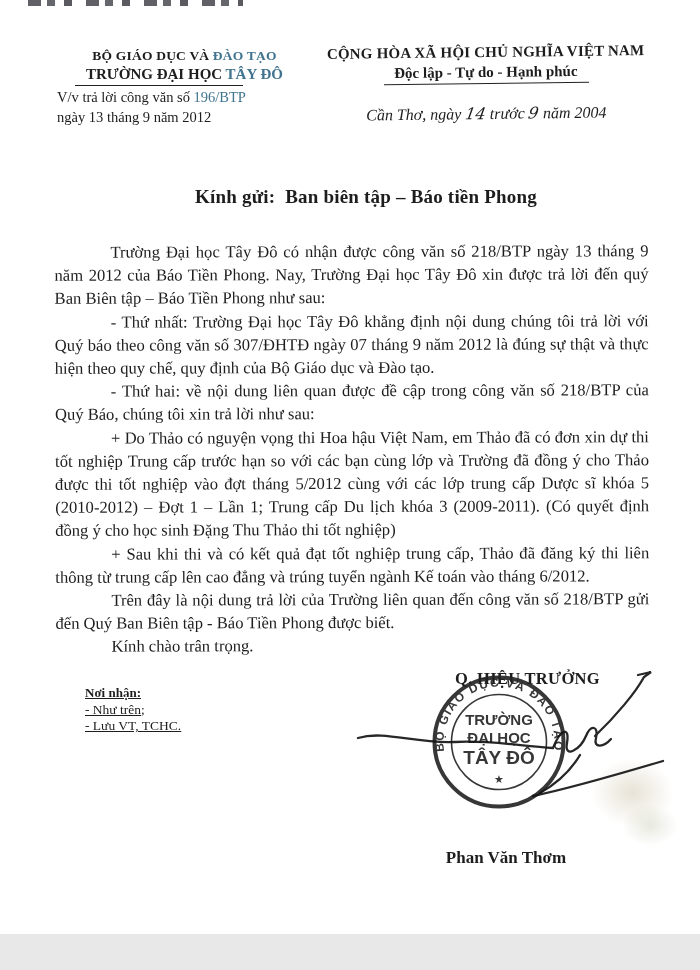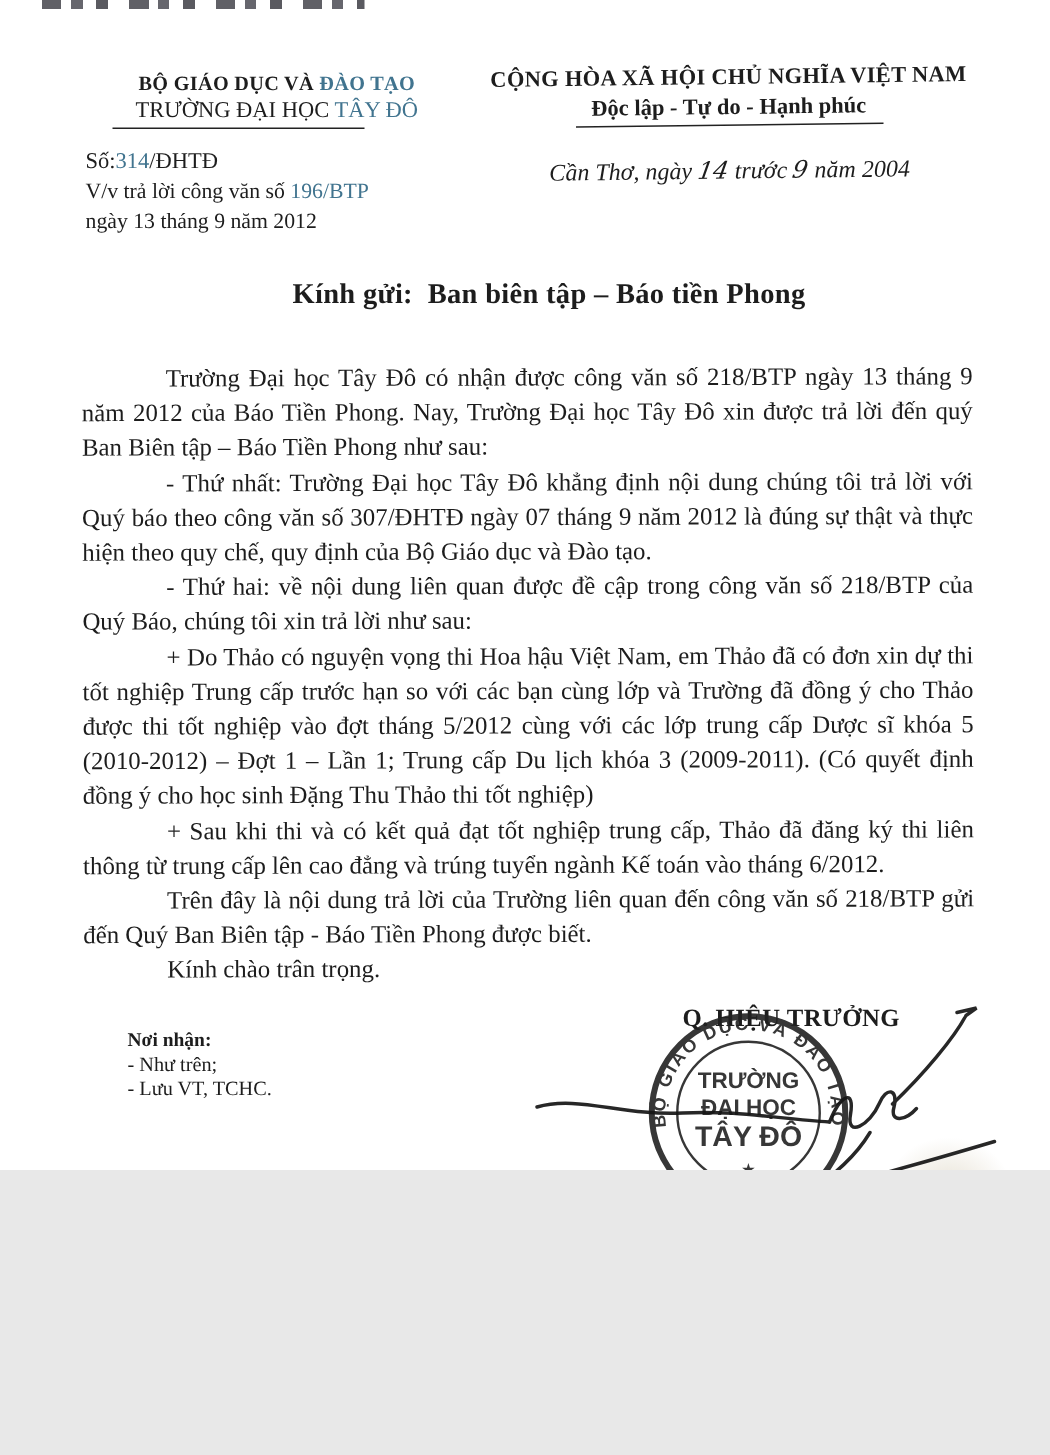--- a/index.html
+++ b/index.html
@@ -1,34 +1,34 @@
 <!DOCTYPE html>
 <html><head>
 <meta charset="utf-8">
 <style>
   html,body{margin:0;padding:0;background:#e8e8e8;}
   .page{
-    position:relative;width:700px;height:780px;margin:0 auto;
+    position:relative;width:700px;height:934px;margin:0 auto;
     background:#ffffff;overflow:hidden;
     font-family:"Liberation Serif", serif;
     color:#1d1d1d;
   }
   
   .top-artifact{
     position:absolute;left:28px;top:0;width:215px;height:6px;
     background:repeating-linear-gradient(90deg,
       #2b2b34 0 13px, rgba(0,0,0,0) 13px 19px,
       #33333d 19px 27px, rgba(0,0,0,0) 27px 36px,
       #23232c 36px 44px, rgba(0,0,0,0) 44px 58px);
     opacity:.75;filter:blur(.4px);
   }
   .accent{color:#41748f;}
   .hdr-left{position:absolute;left:57px;top:48px;width:255px;font-size:14px;}
   .org1{font-size:13.5px;font-weight:600;letter-spacing:.2px;text-align:center;}
-  .org2{font-size:15px;font-weight:400;text-align:center;margin-top:2px;}
+  .org2{font-size:15px;font-weight:700;text-align:center;margin-top:2px;}
   .org-underline{width:168px;border-top:1.6px solid #222;margin:2px auto 0 18px;}
   .doc-no{margin-top:14px;font-size:15px;}
   .subject{font-size:14.5px;margin-top:2px;line-height:18px;}
   .hdr-right{
     position:absolute;left:308px;top:44px;width:356px;text-align:center;
     transform:rotate(-.7deg);
   }
   .nat1{font-size:15px;font-weight:700;letter-spacing:.2px;}
   .nat2{font-size:15px;font-weight:700;margin-top:3px;}
   .nat-underline{width:205px;border-top:1.7px solid #222;margin:2px auto 0;}
@@ -37,21 +37,21 @@
   .title{
     position:absolute;left:16px;top:186px;width:100%;margin:0;text-align:center;
     font-size:19px;font-weight:700;white-space:pre;letter-spacing:.2px;
   }
   .body-text{
     position:absolute;left:55px;top:240px;width:594px;
     font-size:16.6px;line-height:23.2px;text-align:justify;
     transform:rotate(-.15deg);
   }
   .body-text p{margin:0;text-indent:56px;}
-  .recipients{position:absolute;left:85px;top:685px;font-size:13.5px;line-height:16.5px;}
+  .recipients{position:absolute;left:85px;top:685px;font-size:13.5px;line-height:16.5px;text-decoration:underline;}
   .rec-label{font-size:13px;font-weight:600;}
   .sign-title{
     position:absolute;left:440px;top:669px;width:175px;text-align:center;
     font-size:16.5px;font-weight:700;letter-spacing:.3px;
   }
   .sign-name{
     position:absolute;left:425px;top:800px;width:162px;text-align:center;
     font-size:17px;font-weight:700;margin-top:48px;
   }
   .stamp{position:absolute;left:421px;top:664px;opacity:.9;}
@@ -69,21 +69,20 @@
 <body>
 
 <div class="page">
 
   <div class="top-artifact"></div>
 
   <div class="hdr-left">
     <div class="org1"><span>BỘ GIÁO DỤC VÀ </span><span class="accent">ĐÀO TẠO</span></div>
     <div class="org2"><span>TRƯỜNG ĐẠI HỌC </span><span class="accent">TÂY ĐÔ</span></div>
     <div class="org-underline"></div>
-    <div class="doc-no"><span>Số:</span><span class="accent">314</span><span>/ĐHTĐ</span></div>
     <div class="subject"><span>V/v trả lời công văn số </span><span class="accent">196/BTP</span></div>
     <div class="subject">ngày 13 tháng 9 năm 2012</div>
   </div>
 
   <div class="hdr-right">
     <div class="nat1">CỘNG HÒA XÃ HỘI CHỦ NGHĨA VIỆT NAM</div>
     <div class="nat2">Độc lập - Tự do - Hạnh phúc</div>
     <div class="nat-underline"></div>
     <div class="dateline"><span>Cần Thơ, ngày </span><span class="hand">14</span><span> trước </span><span class="hand">9</span><span> năm 2004</span></div>
   </div>

